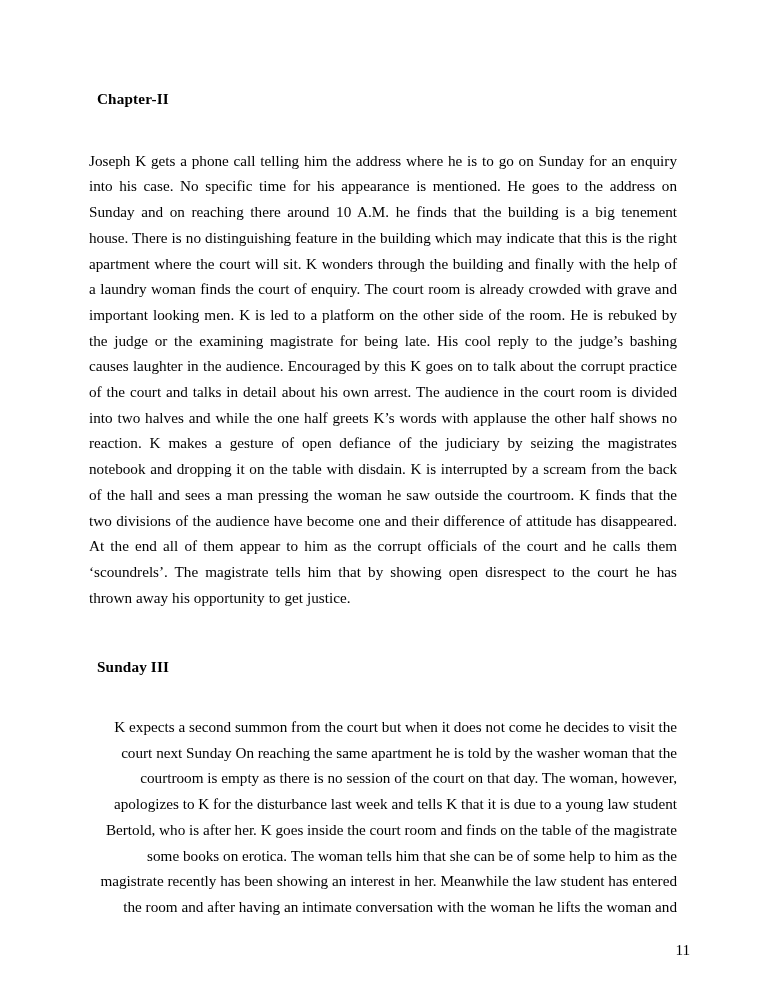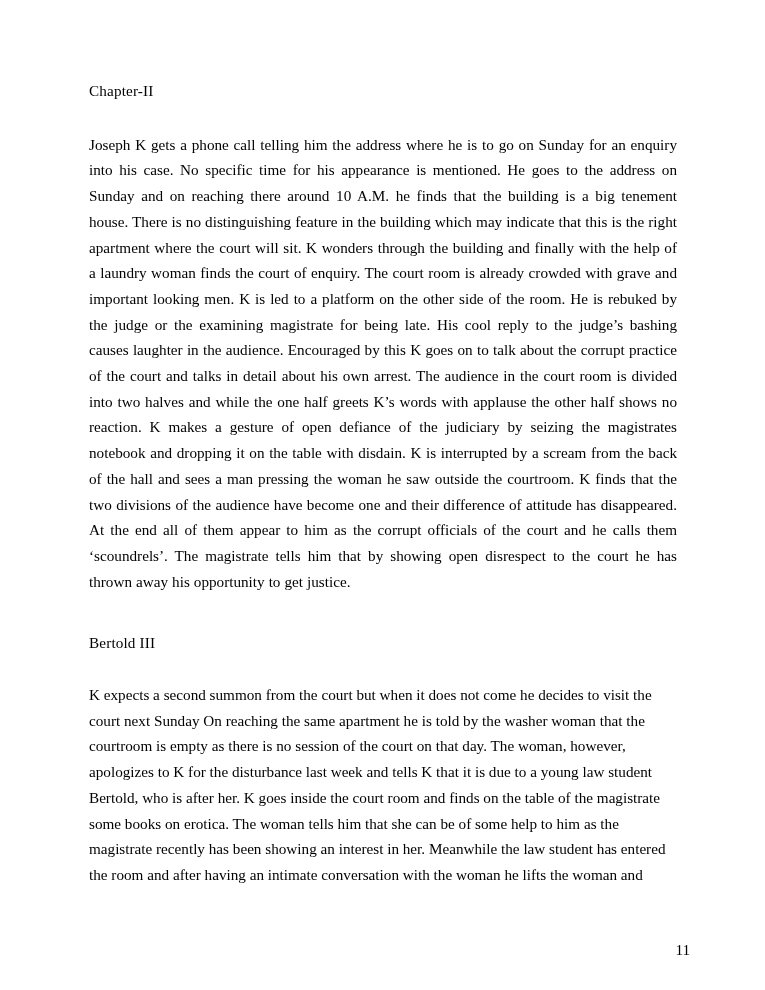--- a/index.html
+++ b/index.html
@@ -24,40 +24,40 @@
   }
 
   .content {
     position: absolute;
     left: 89px;
     top: 78px;
     width: 588px;
   }
 
   .chapter-heading {
-    font-weight: normal;
+    font-weight: bold;
     font-size: 15.2px;
     line-height: 25.7px;
     letter-spacing: 0.15px;
-    margin: 0;
+    margin: 8px;
     text-align: left;
   }
 
   .body-paragraph {
     font-size: 15.2px;
     line-height: 25.7px;
     margin: 0;
     text-align: justify;
     text-justify: inter-word;
     word-spacing: 0.2px;
     font-family: Liberation Serif, serif;
   }
 
   .body-paragraph.centered {
-    text-align: left;
+    text-align: right;
     word-spacing: normal;
   }
 
   
   .gap-heading-to-body {
     height: 28px;
   }
   .gap-body-to-heading {
     height: 36px;
   }
@@ -81,21 +81,21 @@
   <div class="content">
 
     <h2 class="chapter-heading">Chapter-II</h2>
 
     <div class="gap-heading-to-body"></div>
 
     <p class="body-paragraph">Joseph K gets a phone call telling him the address where he is to go on Sunday for an enquiry into his case. No specific time for his appearance is mentioned. He goes to the address on Sunday and on reaching there around 10 A.M. he finds that the building is a big tenement house. There is no distinguishing feature in the building which may indicate that this is the right apartment where the court will sit. K wonders through the building and finally with the help of a laundry woman finds the court of enquiry. The court room is already crowded with grave and important looking men. K is led to a platform on the other side of the room. He is rebuked by the judge or the examining magistrate for being late. His cool reply to the judge’s bashing causes laughter in the audience. Encouraged by this K goes on to talk about the corrupt practice of the court and talks in detail about his own arrest. The audience in the court room is divided into two halves and while the one half greets K’s words with applause the other half shows no reaction. K makes a gesture of open defiance of the judiciary by seizing the magistrates notebook and dropping it on the table with disdain. K is interrupted by a scream from the back of the hall and sees a man pressing the woman he saw outside the courtroom. K finds that the two divisions of the audience have become one and their difference of attitude has disappeared. At the end all of them appear to him as the corrupt officials of the court and he calls them ‘scoundrels’. The magistrate tells him that by showing open disrespect to the court he has thrown away his opportunity to get justice.</p>
 
     <div class="gap-body-to-heading"></div>
 
-    <h2 class="chapter-heading">Bertold III</h2>
+    <h2 class="chapter-heading">Sunday III</h2>
 
     <div class="gap-heading-to-body-2"></div>
 
     <p class="body-paragraph centered">K expects a second summon from the court but when it does not come he decides to visit the court next Sunday On reaching the same apartment he is told by the washer woman that the courtroom is empty as there is no session of the court on that day. The woman, however, apologizes to K for the disturbance last week and tells K that it is due to a young law student Bertold, who is after her. K goes inside the court room and finds on the table of the magistrate some books on erotica. The woman tells him that she can be of some help to him as the magistrate recently has been showing an interest in her. Meanwhile the law student has entered the room and after having an intimate conversation with the woman he lifts the woman and</p>
 
   </div>
 
   <div class="page-number">11</div>
 
 </div>

